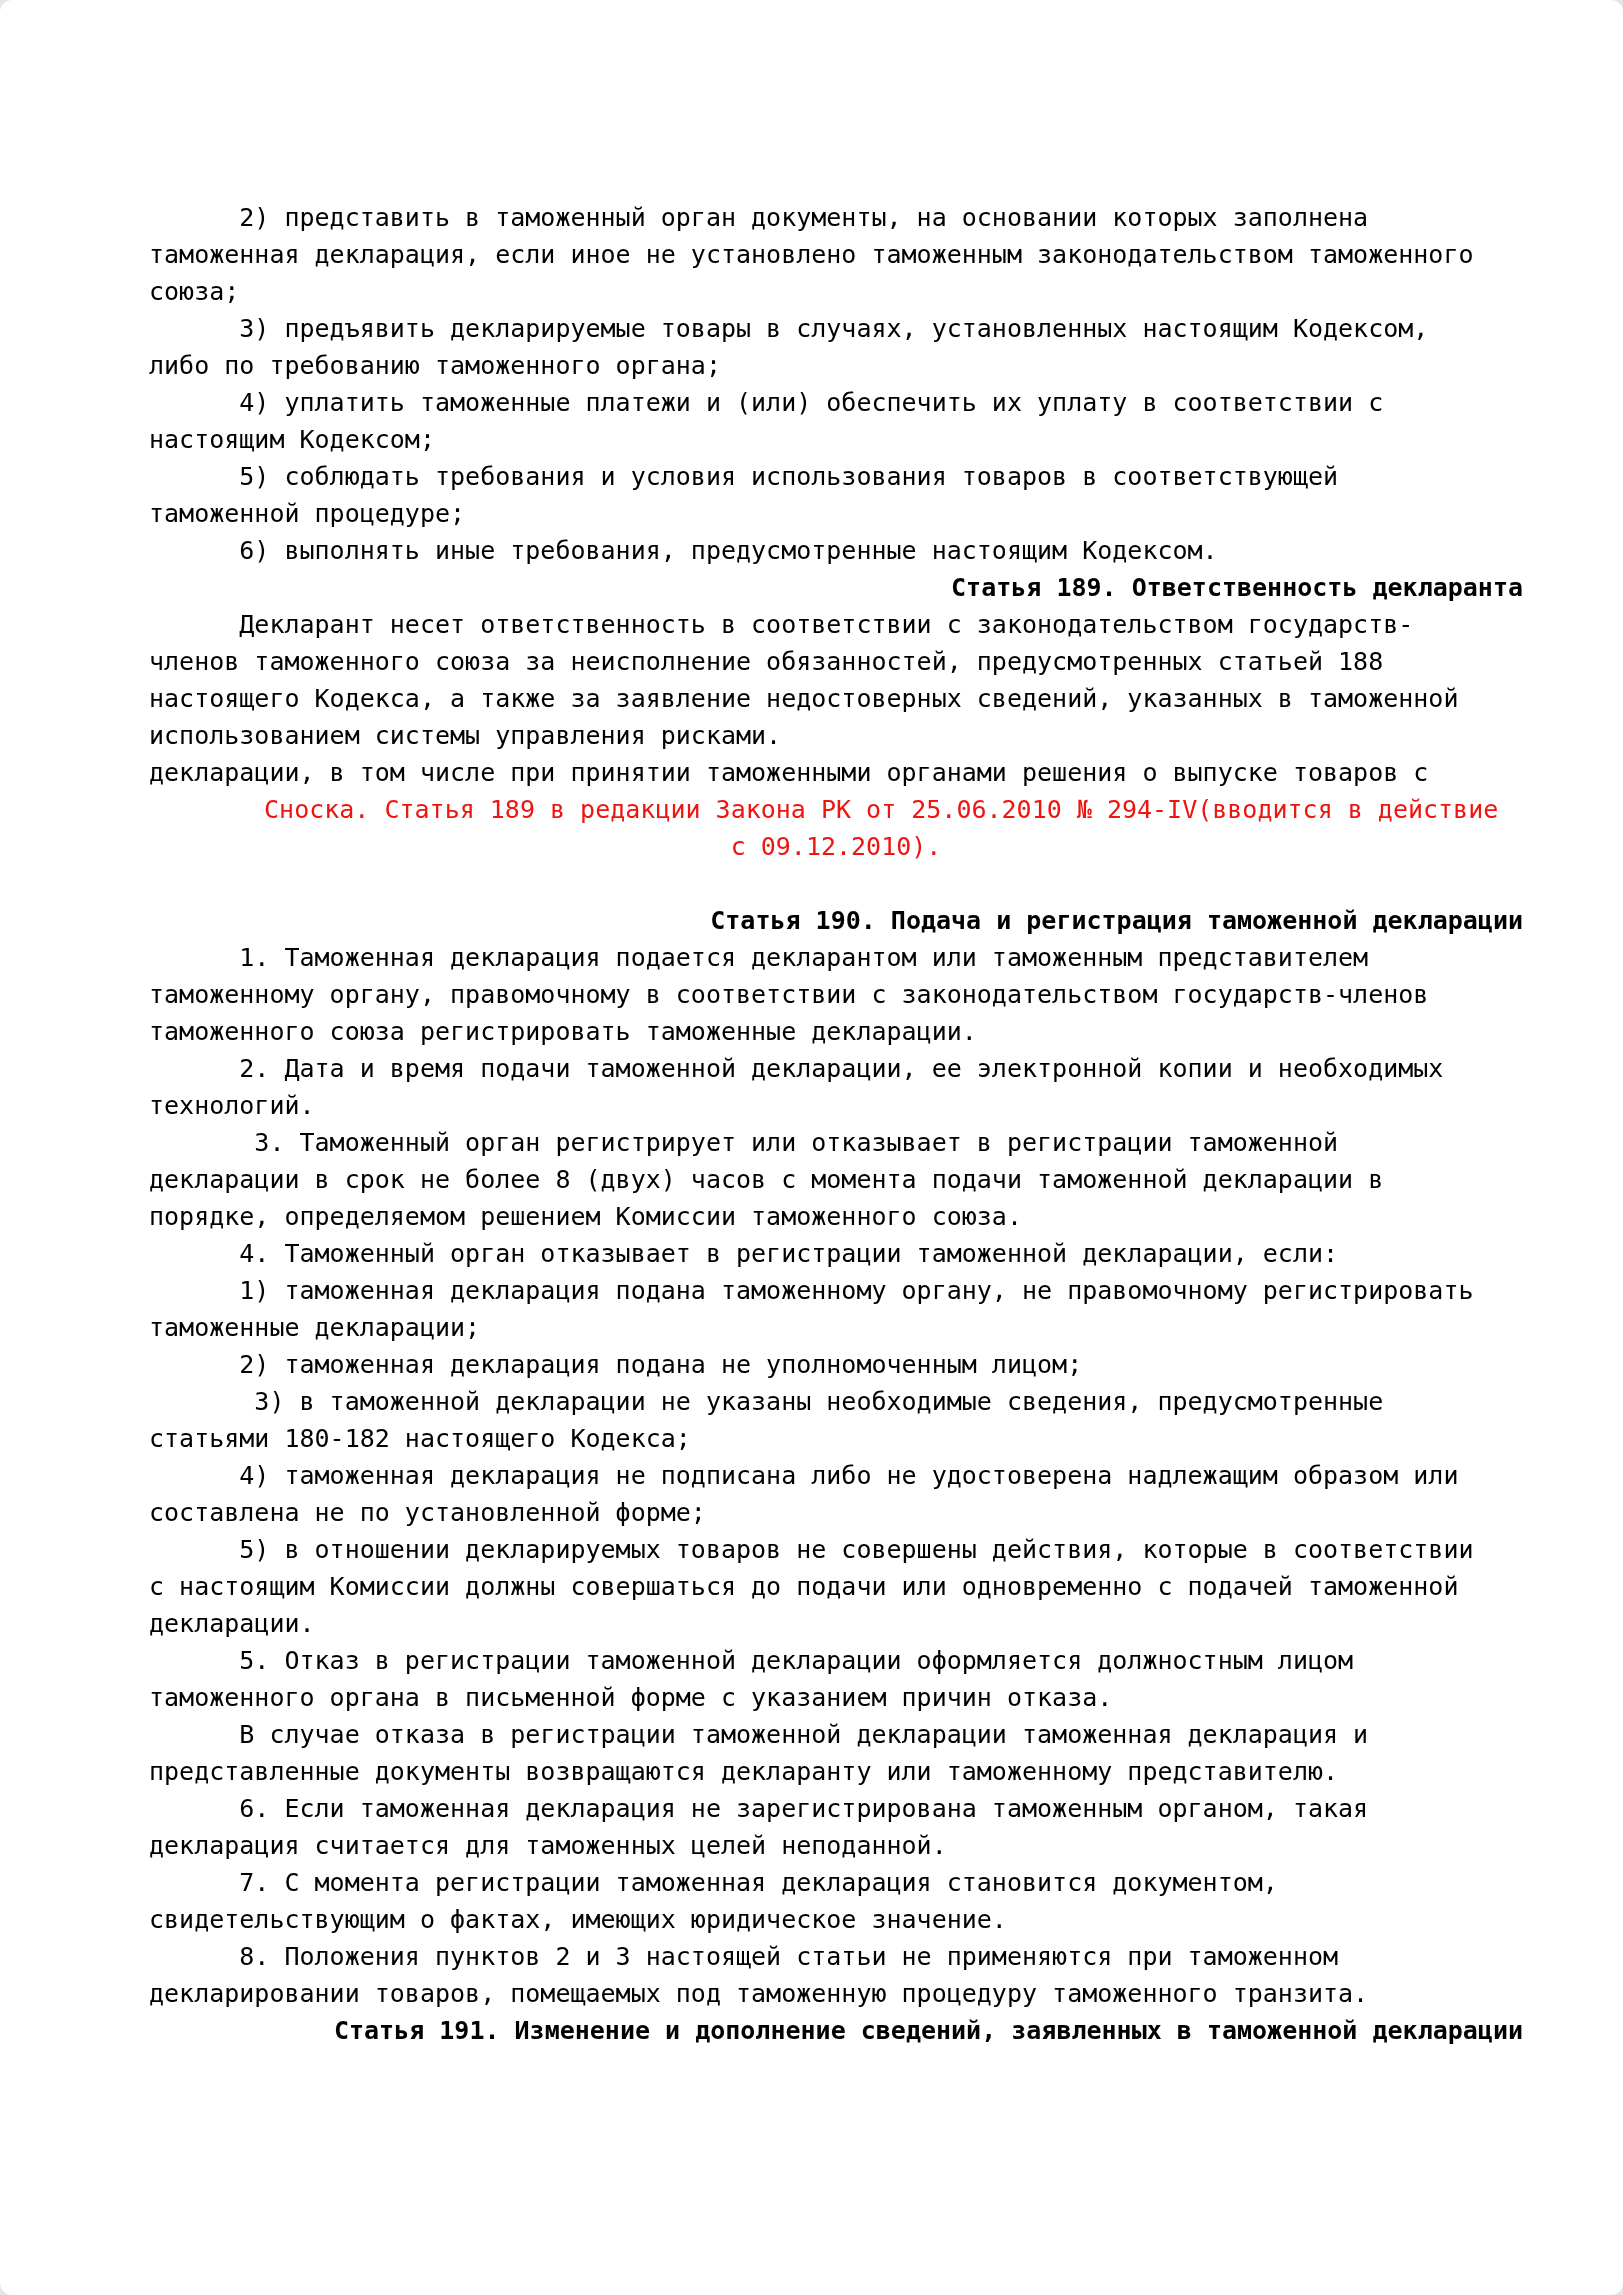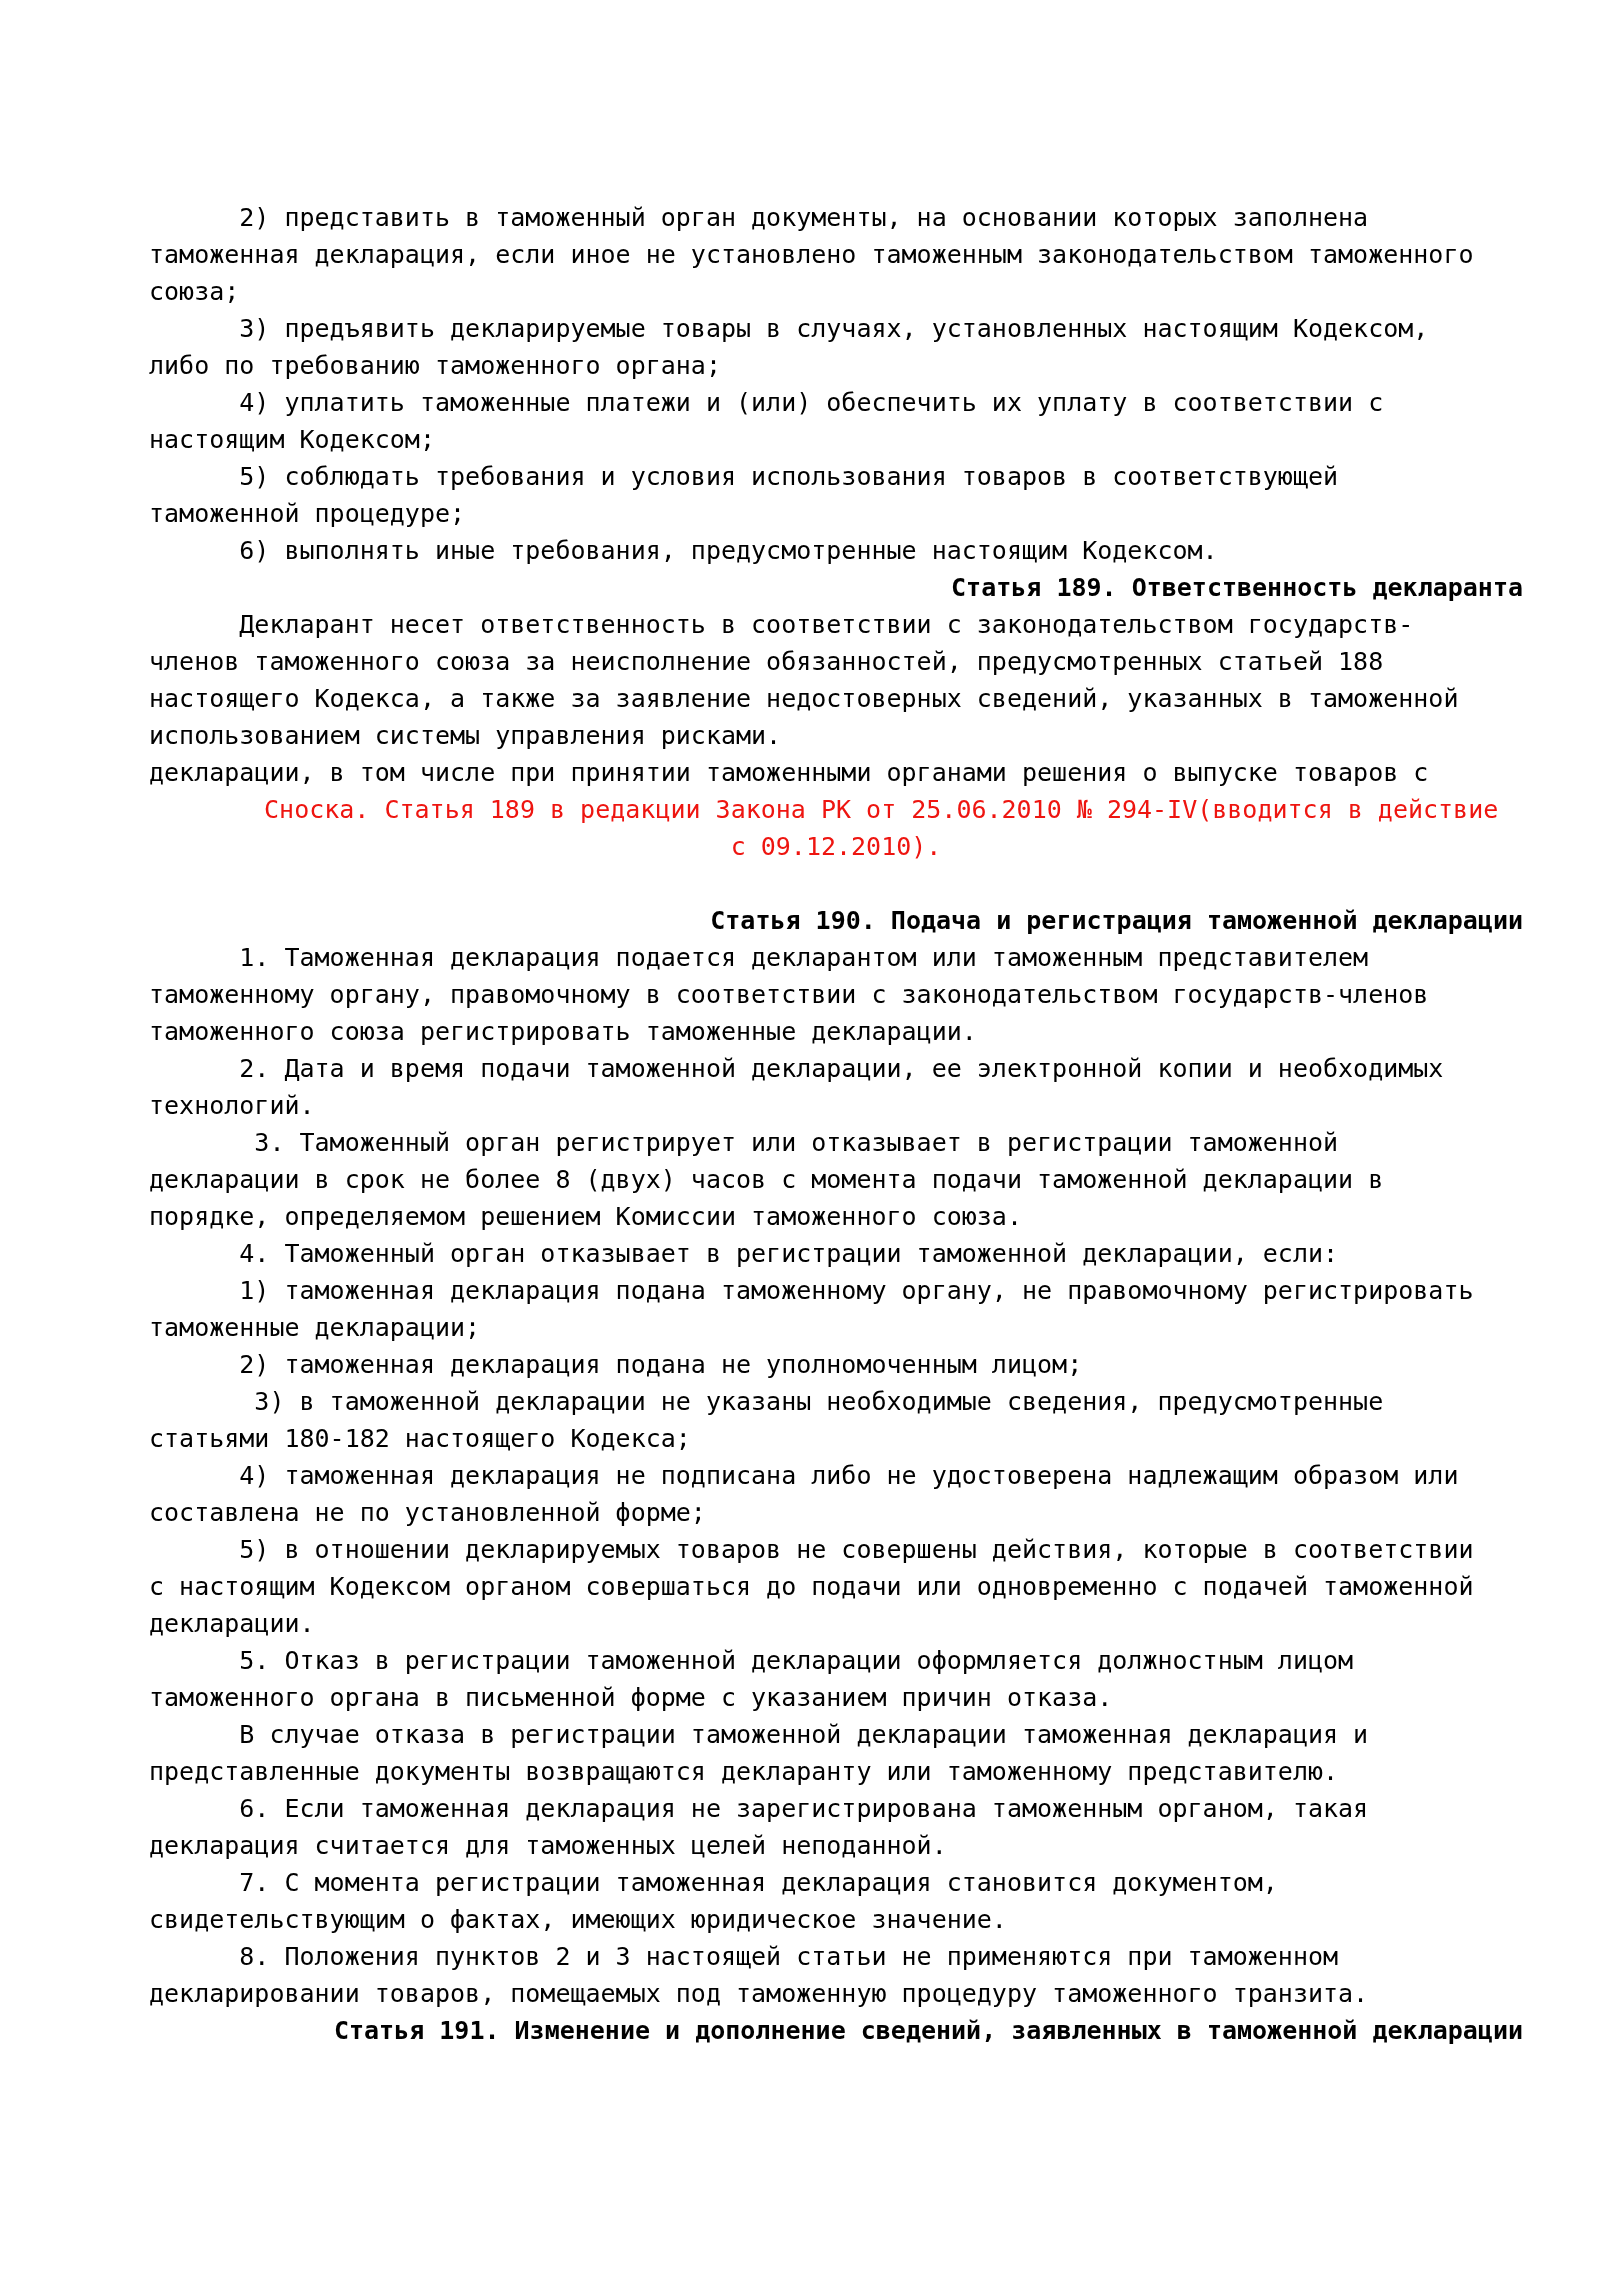--- a/index.html
+++ b/index.html
@@ -11,20 +11,21 @@
   body{
     width:1623px;height:2295px;
     background:#e5e5e5;
     font-family:"DejaVu Sans Mono","Liberation Mono",monospace;
   }
   .page{
     position:relative;
     width:1623px;height:2295px;
     background:var(--page-bg);
     overflow:hidden;
+    border-radius:12px;
   }
   .text-block{
     position:absolute;
     left:149px;
     top:199px;
     width:1374px;
   }
   .line{
     font-family:"DejaVu Sans Mono","Liberation Mono",monospace;
     font-size:25px;
@@ -73,21 +74,21 @@
       <div class="line normal">порядке, определяемом решением Комиссии таможенного союза.</div>
       <div class="line normal">      4. Таможенный орган отказывает в регистрации таможенной декларации, если:</div>
       <div class="line normal">      1) таможенная декларация подана таможенному органу, не правомочному регистрировать</div>
       <div class="line normal">таможенные декларации;</div>
       <div class="line normal">      2) таможенная декларация подана не уполномоченным лицом;</div>
       <div class="line normal">       3) в таможенной декларации не указаны необходимые сведения, предусмотренные</div>
       <div class="line normal">статьями 180-182 настоящего Кодекса;</div>
       <div class="line normal">      4) таможенная декларация не подписана либо не удостоверена надлежащим образом или</div>
       <div class="line normal">составлена не по установленной форме;</div>
       <div class="line normal">      5) в отношении декларируемых товаров не совершены действия, которые в соответствии</div>
-      <div class="line normal">с настоящим Кодексом органом совершаться до подачи или одновременно с подачей таможенной</div>
+      <div class="line normal">с настоящим Комиссии должны совершаться до подачи или одновременно с подачей таможенной</div>
       <div class="line normal">декларации.</div>
       <div class="line normal">      5. Отказ в регистрации таможенной декларации оформляется должностным лицом</div>
       <div class="line normal">таможенного органа в письменной форме с указанием причин отказа.</div>
       <div class="line normal">      В случае отказа в регистрации таможенной декларации таможенная декларация и</div>
       <div class="line normal">представленные документы возвращаются декларанту или таможенному представителю.</div>
       <div class="line normal">      6. Если таможенная декларация не зарегистрирована таможенным органом, такая</div>
       <div class="line normal">декларация считается для таможенных целей неподанной.</div>
       <div class="line normal">      7. С момента регистрации таможенная декларация становится документом,</div>
       <div class="line normal">свидетельствующим о фактах, имеющих юридическое значение.</div>
       <div class="line normal">      8. Положения пунктов 2 и 3 настоящей статьи не применяются при таможенном</div>

